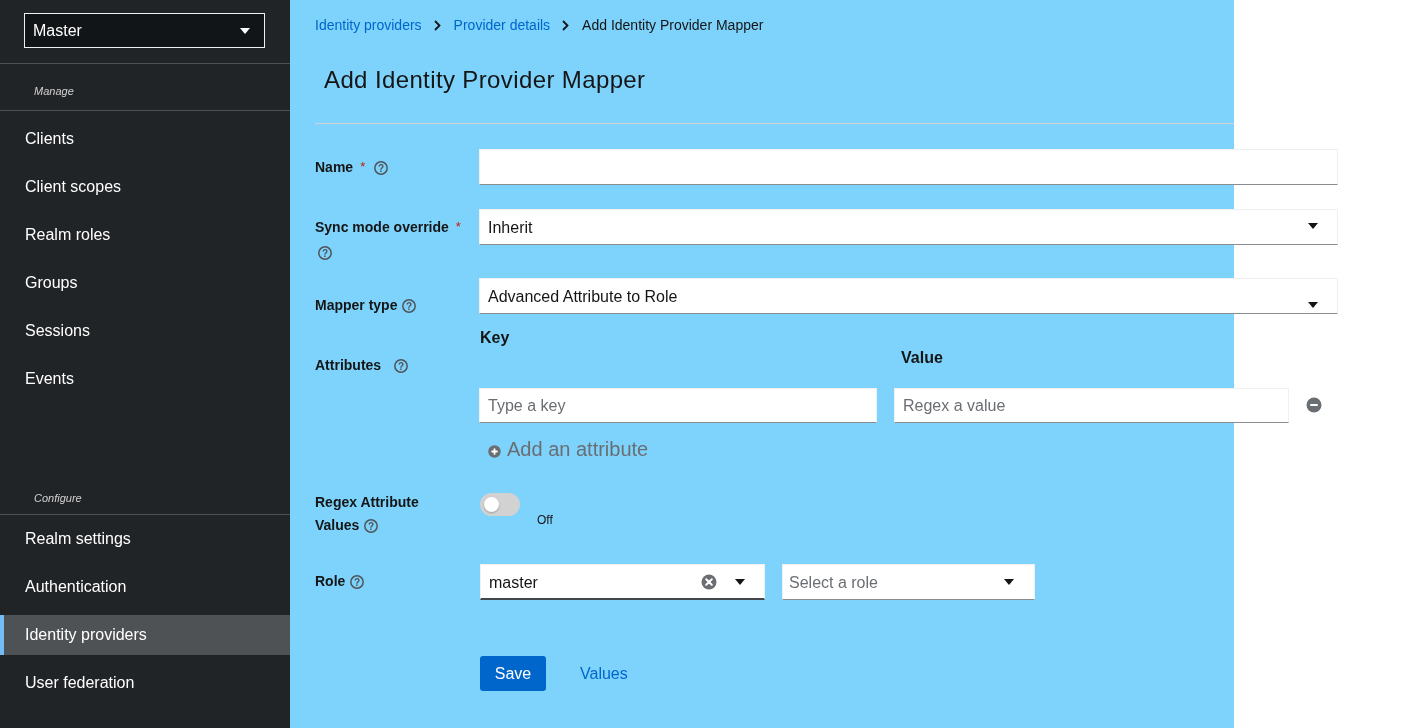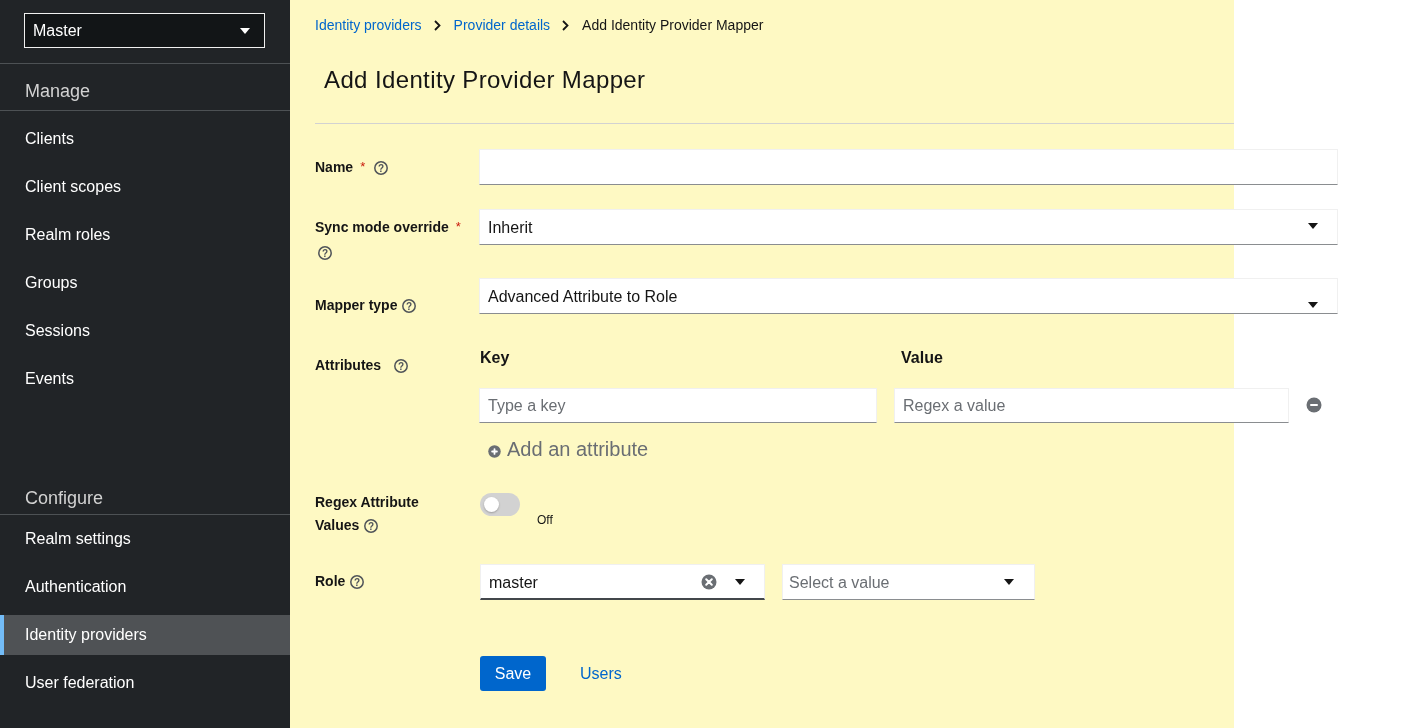--- a/index.html
+++ b/index.html
@@ -6,27 +6,27 @@
   html,body { width:1406px; height:728px; overflow:hidden; }
   body { font-family:"Liberation Sans", sans-serif; background:#fff; position:relative; }
   .abs { position:absolute; }
 
   
   #sidebar { position:absolute; left:0; top:0; width:290px; height:728px; background:#212427; }
   #realmbox { position:absolute; left:24px; top:13px; width:241px; height:35px; background:#121517; border:1px solid #f0f0f0; }
   #realmbox .txt { position:absolute; left:8px; top:0; line-height:33px; font-size:16px; color:#fff; }
   #realmbox .caret { position:absolute; right:14px; top:14px; width:0; height:0; border-left:5.5px solid transparent; border-right:5.5px solid transparent; border-top:6.5px solid #fff; }
   .sep { position:absolute; left:0; right:0; height:1px; background:#4d5154; }
-  .navhead { position:absolute; left:25px; font-size:18px; color:#d2d2d2; line-height:16px; }
+  .navhead { position:absolute; left:34px; font-size:11px; color:#d2d2d2; line-height:16px;font-style:italic; }
   ul.nav { position:absolute; left:0; right:0; list-style:none; }
   ul.nav li { height:40px; margin-bottom:8px; line-height:40px; padding-left:25px; font-size:16px; color:#fff; }
   ul.nav li.cur { background:#4f5255; border-left:4px solid #73bcf7; padding-left:21px; }
 
   
-  #main { position:absolute; left:290px; top:0; width:944px; height:728px; background:#fef9c3; }
+  #main { position:absolute; left:290px; top:0; width:944px; height:728px; background:#7dd3fc; }
   #crumbs { position:absolute; left:25px; top:17px; font-size:14px; line-height:17px; white-space:nowrap; }
   #crumbs a { color:#0066cc; text-decoration:none; }
   #crumbs .cur { color:#151515; }
   #crumbs svg { margin:0 13px 0 12px; position:relative; top:1px; }
   #title { position:absolute; left:34px; top:64px; font-size:24px; letter-spacing:0.38px; color:#151515; line-height:31px; }
   #titlesep { position:absolute; left:25px; right:0; top:123px; height:1px; background:#d2d2d2; }
 
   .lbl { position:absolute; left:25px; font-size:14px; font-weight:bold; color:#151515; line-height:16px; white-space:nowrap; }
   .star { color:#c9190b; font-weight:normal; font-size:13px; margin-left:7px; position:relative; top:-1px; }
   svg.qi { vertical-align:-2.5px; }
@@ -102,21 +102,21 @@
         <circle cx="7" cy="7" r="6.2" fill="none" stroke="#505459" stroke-width="1.5"></circle>
         <text x="7" y="10.7" font-size="10" font-weight="bold" text-anchor="middle" fill="#505459" font-family="Liberation Sans">?</text>
       </svg></div>
   <div class="in" style="left:189px; top:278px; width:859px; height:36px;">Advanced Attribute to Role</div>
   <div class="caret" style="left:1018px; top:302px;"></div>
 
   <div class="lbl" style="top:357px">Attributes<span style="display:inline-block;width:13px"></span><svg class="qi" width="14" height="14" viewBox="0 0 14 14">
         <circle cx="7" cy="7" r="6.2" fill="none" stroke="#505459" stroke-width="1.5"></circle>
         <text x="7" y="10.7" font-size="10" font-weight="bold" text-anchor="middle" fill="#505459" font-family="Liberation Sans">?</text>
       </svg></div>
-  <div class="colhead" style="left:190px; top:350px;">Key</div>
+  <div class="colhead" style="left:190px; top:330px;">Key</div>
   <div class="colhead" style="left:611px; top:350px;">Value</div>
   <div class="in ph" style="left:189px; top:388px; width:398px; height:35px; line-height:34px;">Type a key</div>
   <div class="in ph" style="left:604px; top:388px; width:395px; height:35px; line-height:34px;">Regex a value</div>
   <svg class="abs" style="left:1016px; top:397px;" width="16" height="16" viewBox="0 0 16 16">
       <circle cx="8" cy="8" r="7.5" fill="#6a6e73"></circle>
       <rect x="4" y="7" width="8" height="2" rx="1" fill="#fff"></rect>
     </svg>
   <div class="addlink"><svg width="13" height="13" viewBox="0 0 13 13">
         <circle cx="6.5" cy="6.5" r="6.25" fill="#6a6e73"></circle>
         <rect x="3.2" y="5.6" width="6.6" height="1.8" rx="0.9" fill="#fff"></rect>
@@ -135,18 +135,18 @@
   <div class="lbl" style="top:573px">Role<span style="display:inline-block;width:5px"></span><svg class="qi" width="14" height="14" viewBox="0 0 14 14">
         <circle cx="7" cy="7" r="6.2" fill="none" stroke="#505459" stroke-width="1.5"></circle>
         <text x="7" y="10.7" font-size="10" font-weight="bold" text-anchor="middle" fill="#505459" font-family="Liberation Sans">?</text>
       </svg></div>
   <div class="in" style="left:190px; top:564px; width:285px; height:36px; border-bottom:2px solid #43474b;">master</div>
   <svg class="abs" style="left:411px; top:574px;" width="16" height="16" viewBox="0 0 16 16">
       <circle cx="8" cy="8" r="7.5" fill="#6a6e73"></circle>
       <path d="M5.2 5.2l5.6 5.6M10.8 5.2l-5.6 5.6" stroke="#fff" stroke-width="2" stroke-linecap="round"></path>
     </svg>
   <div class="caret" style="left:445px; top:579px;"></div>
-  <div class="in ph" style="left:492px; top:564px; width:253px; height:36px; padding-left:6px;">Select a value</div>
+  <div class="in ph" style="left:492px; top:564px; width:253px; height:36px; padding-left:6px;">Select a role</div>
   <div class="caret" style="left:714px; top:579px;"></div>
 
   <div id="save">Save</div>
-  <div id="cancel">Users</div>
+  <div id="cancel">Values</div>
 </div>
 
 </body></html>

